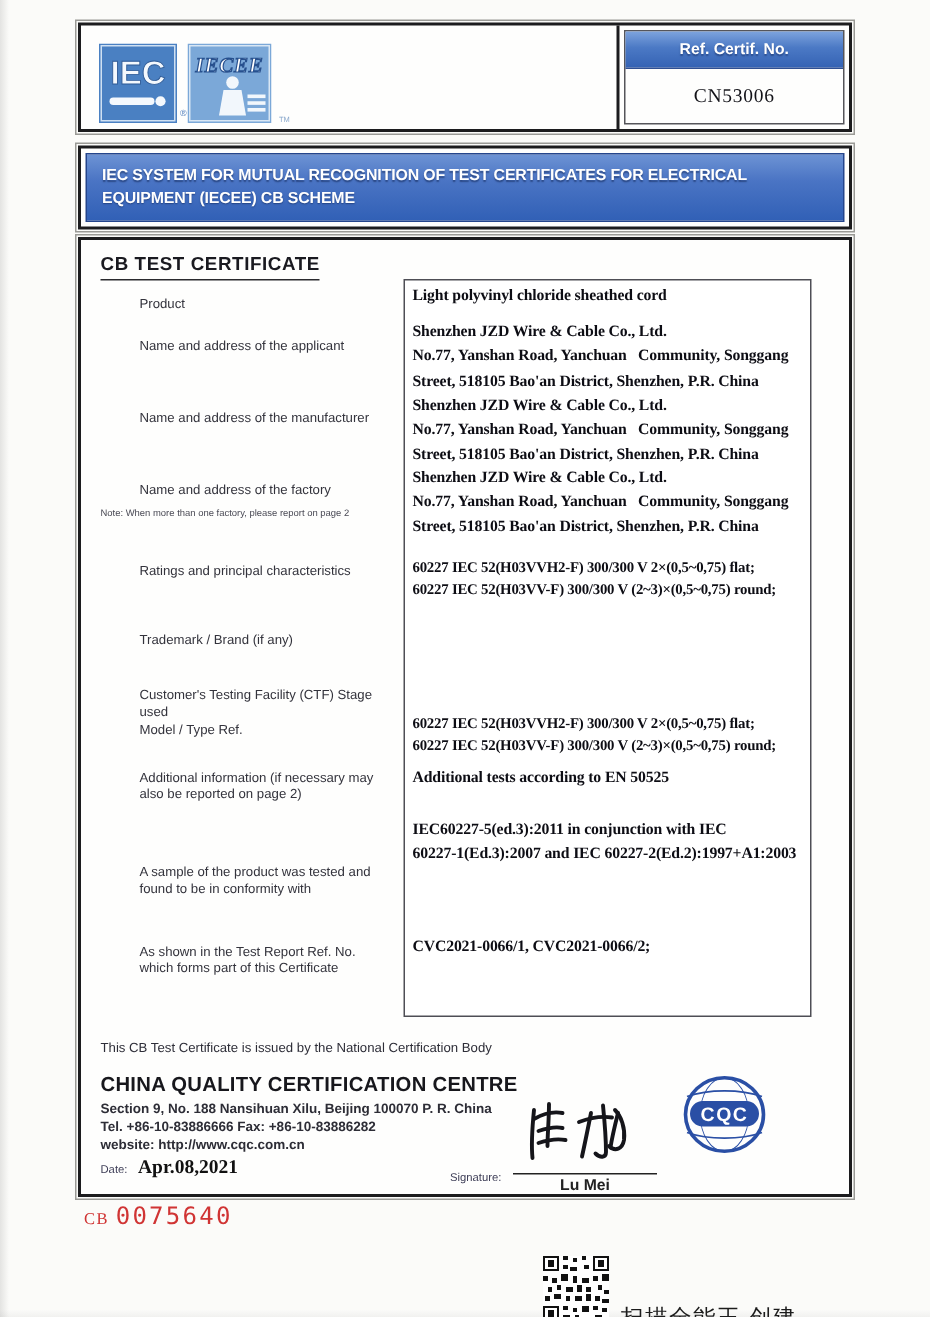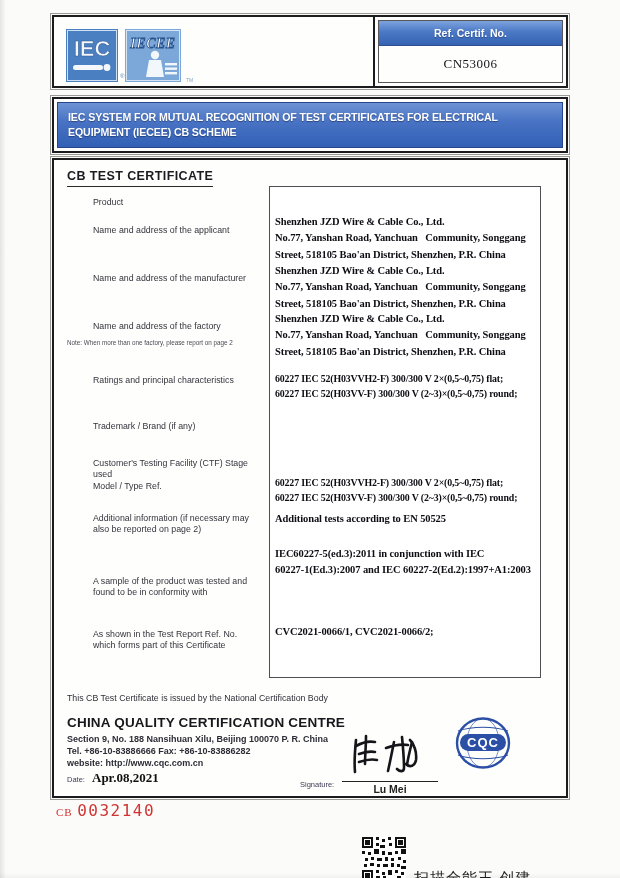--- a/index.html
+++ b/index.html
@@ -23,21 +23,21 @@
     border:2px solid #1c1c1e;
     outline:1px solid #9a9a96;
     outline-offset:1px;
   }
   
   #header-box { left:52px; top:15px; width:516px; height:73px; display:flex; }
   .logo-area { flex:1; padding:7px 0 0 12px; display:flex; align-items:center; position:relative; }
   .logo-sq { display:block; }
   .reg-mark { font-size:6px; color:#5b86c0; position:absolute; left:66px; top:56px; }
   .tm-mark  { font-size:5px; color:#8aa8cc; position:absolute; left:132px; top:60px; }
-  .ref-area { width:193px; border-left:2px solid #1c1c1e; padding:3px; }
+  .ref-area { width:155px; border-left:2px solid #1c1c1e; padding:3px; }
   .ref-inner { border:1px solid #55555a; height:100%; display:flex; flex-direction:column; }
   .ref-head {
     height:25px; background:linear-gradient(180deg,#7da3dd 0%, #4b79c5 45%, #3563b4 100%);
     color:#fff; font-weight:bold; font-size:10.5px;
     display:flex; align-items:center; justify-content:center;
     text-shadow:0 1px 1px rgba(20,40,90,.5);
     border-bottom:1px solid #2f4f92;
   }
   .ref-val {
     flex:1; display:flex; align-items:center; justify-content:center;
@@ -150,20 +150,21 @@
   <div class="lbl" style="top:161px">Name and address of the factory</div>
   <div class="note" style="top:179px">Note: When more than one factory, please report on page 2</div>
   <div class="lbl" style="top:215px">Ratings and principal characteristics</div>
   <div class="lbl" style="top:261px">Trademark / Brand (if any)</div>
   <div class="lbl" style="top:298px">Customer's Testing Facility (CTF) Stage used</div>
   <div class="lbl" style="top:321px">Model / Type Ref.</div>
   <div class="lbl" style="top:353px">Additional information (if necessary may also be reported on page 2)</div>
   <div class="lbl" style="top:416px">A sample of the product was tested and found to be in conformity with</div>
   <div class="lbl" style="top:469px">As shown in the Test Report Ref. No. which forms part of this Certificate</div>
 
+  <div class="val" style="top:30px">Light polyvinyl chloride sheathed cord</div>
   <div class="val" style="top:54px">Shenzhen JZD Wire &amp; Cable Co., Ltd.
 No.77, Yanshan Road, Yanchuan   Community, Songgang
 Street, 518105 Bao'an District, Shenzhen, P.R. China</div>
   <div class="val" style="top:103px">Shenzhen JZD Wire &amp; Cable Co., Ltd.
 No.77, Yanshan Road, Yanchuan   Community, Songgang
 Street, 518105 Bao'an District, Shenzhen, P.R. China</div>
   <div class="val" style="top:151px">Shenzhen JZD Wire &amp; Cable Co., Ltd.
 No.77, Yanshan Road, Yanchuan   Community, Songgang
 Street, 518105 Bao'an District, Shenzhen, P.R. China</div>
   <div class="val tight" style="top:211px">60227 IEC 52(H03VVH2-F) 300/300 V 2×(0,5~0,75) flat;
@@ -209,21 +210,21 @@
     <ellipse cx="29" cy="27" rx="26" ry="24.5" fill="none" stroke="#2a4fa5" stroke-width="0.8" transform="scale(0.62 1) translate(17.7 0)"></ellipse>
     <path d="M4 15 C18 10, 40 10, 54 15" fill="none" stroke="#2a4fa5" stroke-width="1.2"></path>
     <path d="M4 39 C18 44, 40 44, 54 39" fill="none" stroke="#2a4fa5" stroke-width="1.2"></path>
     <rect x="6" y="18" width="46" height="17" rx="8.5" fill="#2a4fa5"></rect>
     <text x="29" y="31" font-family="Liberation Sans, sans-serif" font-size="13" font-weight="bold" fill="#ffffff" text-anchor="middle" letter-spacing="1">CQC</text>
   </svg>
 </div>
 
 <div class="stamp">
   <span class="pfx">CB</span>
-  <span class="num">0032140</span>
+  <span class="num">0075640</span>
 </div>
 
 <div class="scan-mark">
   <svg class="qr" viewBox="0 0 29 29" shape-rendering="crispEdges">
     <rect x="0" y="0" width="29" height="29" fill="#fff"></rect>
     <g fill="#111">
       <path d="M0 0h7v7h-7z M22 0h7v7h-7z M0 22h7v7h-7z"></path>
     </g>
     <g fill="#fff">
       <path d="M1 1h5v5h-5z M23 1h5v5h-5z M1 23h5v5h-5z"></path>

